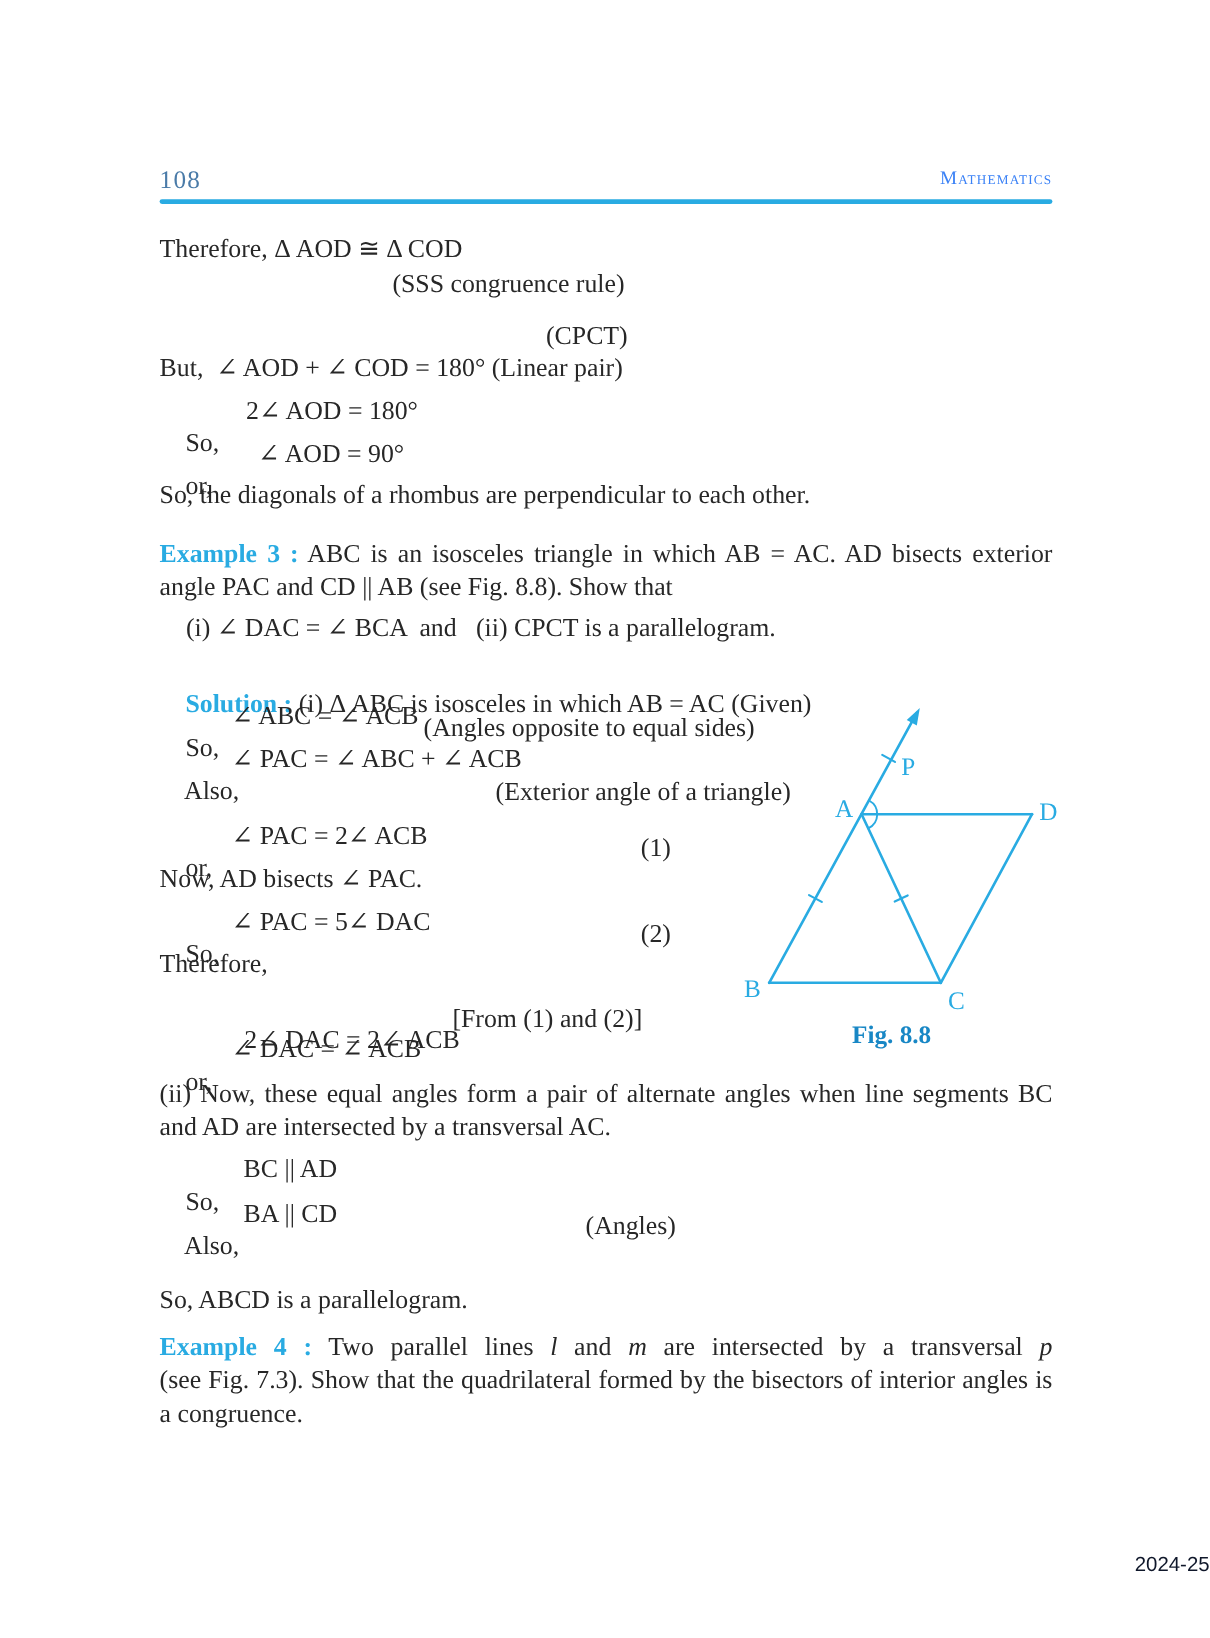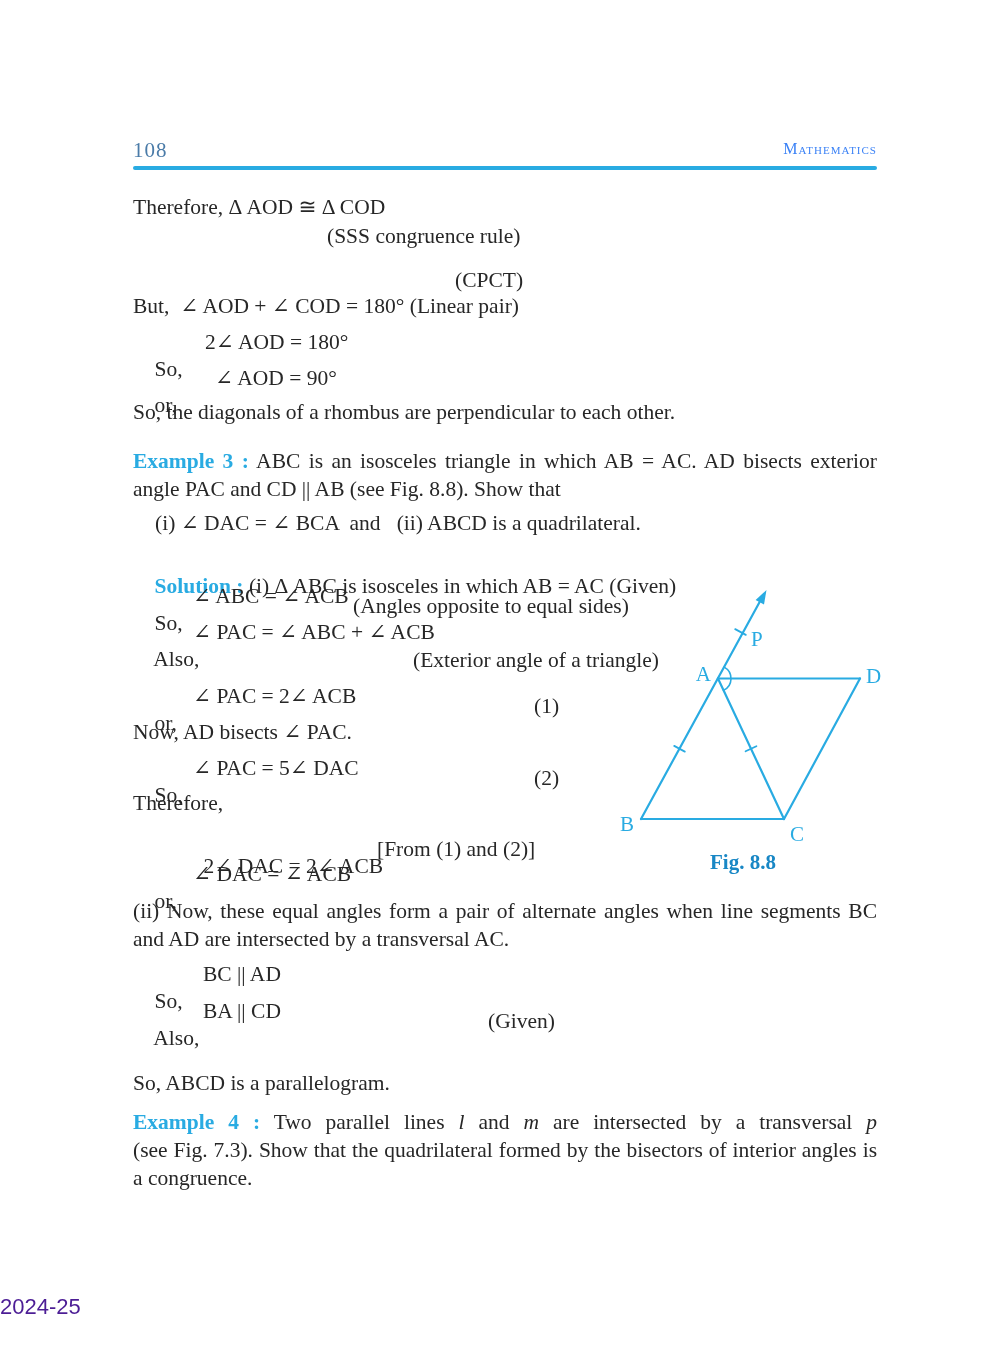--- a/index.html
+++ b/index.html
@@ -30,22 +30,22 @@
     width:744px; white-space:normal;
     text-align:justify; text-align-last:justify;
   }
   .accent { color:#29ABE2; font-weight:bold; }
   .it { font-style:italic; }
   .figwrap { position:absolute; left:615px; top:570px; width:275px; height:310px; }
   .figwrap svg { display:block; }
   .figlabel { font-family:"Liberation Serif","DejaVu Serif",serif; font-size:21px; fill:#29ABE2; }
   .figcaption { font-family:"Liberation Serif","DejaVu Serif",serif; font-size:21px; font-weight:bold; fill:#1887C5; }
   .footer {
-    position:absolute; left:0; top:1294px; width:1008px; text-align:left;
-    font-family:"Liberation Sans","DejaVu Sans",sans-serif; font-size:22px; color:#4c1d95;
+    position:absolute; left:0; top:1294px; width:1008px; text-align:right;
+    font-family:"Liberation Sans","DejaVu Sans",sans-serif; font-size:17px; color:#0f172a;
   }
 </style>
 </head>
 <body>
 
 <div id="page">
 
   <div class="pagenum">108</div>
   <div class="subject">Mathematics</div>
   <div class="rule"></div>
@@ -63,21 +63,21 @@
   <div class="line" style="top:365px">
     <span>or,</span>
     <span class="f" style="left:82px">∠ AOD = 90°</span>
   </div>
   <div class="line" style="top:399px">So, the diagonals of a rhombus are perpendicular to each other.</div>
 
   <div class="line jfull" style="top:448px">
     <span class="accent">Example 3 :</span><span> ABC is an isosceles triangle in which AB = AC. AD bisects exterior</span>
   </div>
   <div class="line" style="top:476px">angle PAC and CD || AB (see Fig. 8.8). Show that</div>
-  <div class="line" style="left:155px; top:510px">(i) ∠ DAC = ∠ BCA  and   (ii) ABCD is a quadrilateral.</div>
+  <div class="line" style="left:155px; top:510px">(i) ∠ DAC = ∠ BCA  and   (ii) CPCT is a parallelogram.</div>
   <div class="line" style="top:546px">
     <span class="accent">Solution :</span><span> (i) Δ ABC is isosceles in which AB = AC (Given)</span>
   </div>
   <div class="line" style="top:583px">
     <span>So,</span>
     <span class="f" style="left:60px">∠ ABC = ∠ ACB</span>
     <span class="note" style="left:220px">(Angles opposite to equal sides)</span>
   </div>
   <div class="line" style="top:619px">
     <span>Also,</span>
@@ -106,21 +106,21 @@
   </div>
   <div class="line jfull" style="top:898px">(ii) Now, these equal angles form a pair of alternate angles when line segments BC</div>
   <div class="line" style="top:926px">and AD are intersected by a transversal AC.</div>
   <div class="line" style="top:961px">
     <span>So,</span>
     <span class="f" style="left:70px">BC || AD</span>
   </div>
   <div class="line" style="top:998px">
     <span>Also,</span>
     <span class="f" style="left:70px">BA || CD</span>
-    <span class="note" style="left:355px">(Given)</span>
+    <span class="note" style="left:355px">(Angles)</span>
   </div>
   <div class="line" style="top:1070px">So, ABCD is a parallelogram.</div>
 
   <div class="figwrap">
     <svg width="275" height="310" viewBox="615 570 275 310">
       <g stroke="#29ABE2" stroke-width="2.2" fill="none" stroke-linecap="round">
 
         <line x1="641" y1="819" x2="764" y2="594"></line>
 
         <line x1="718" y1="678.5" x2="860" y2="678.5"></line>

